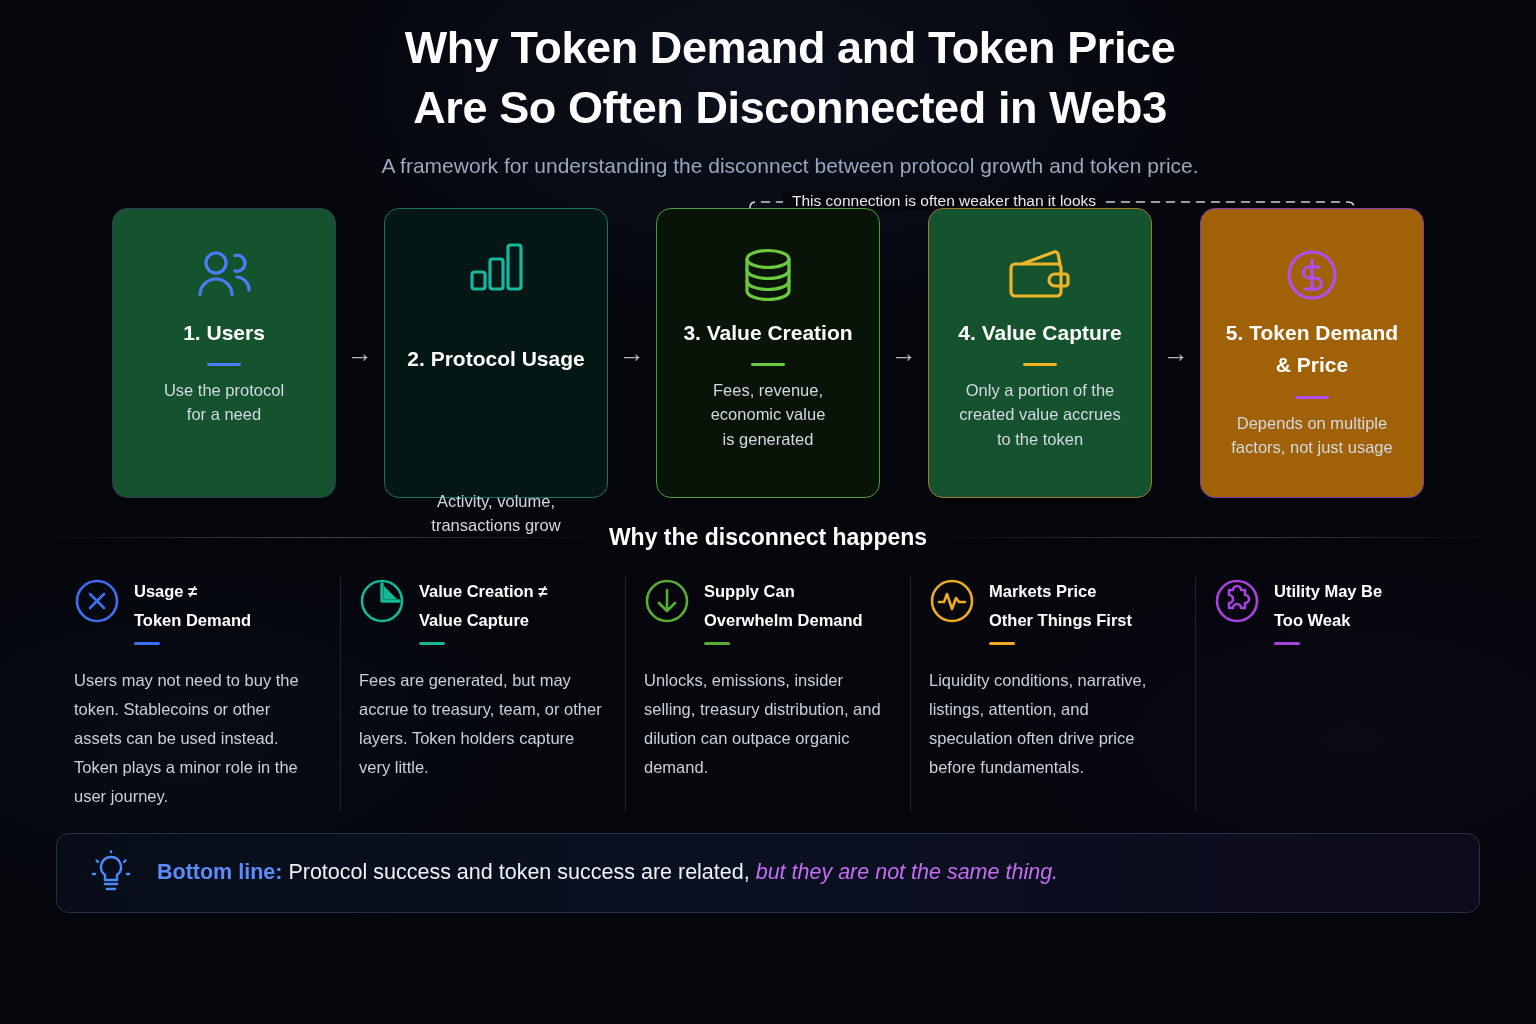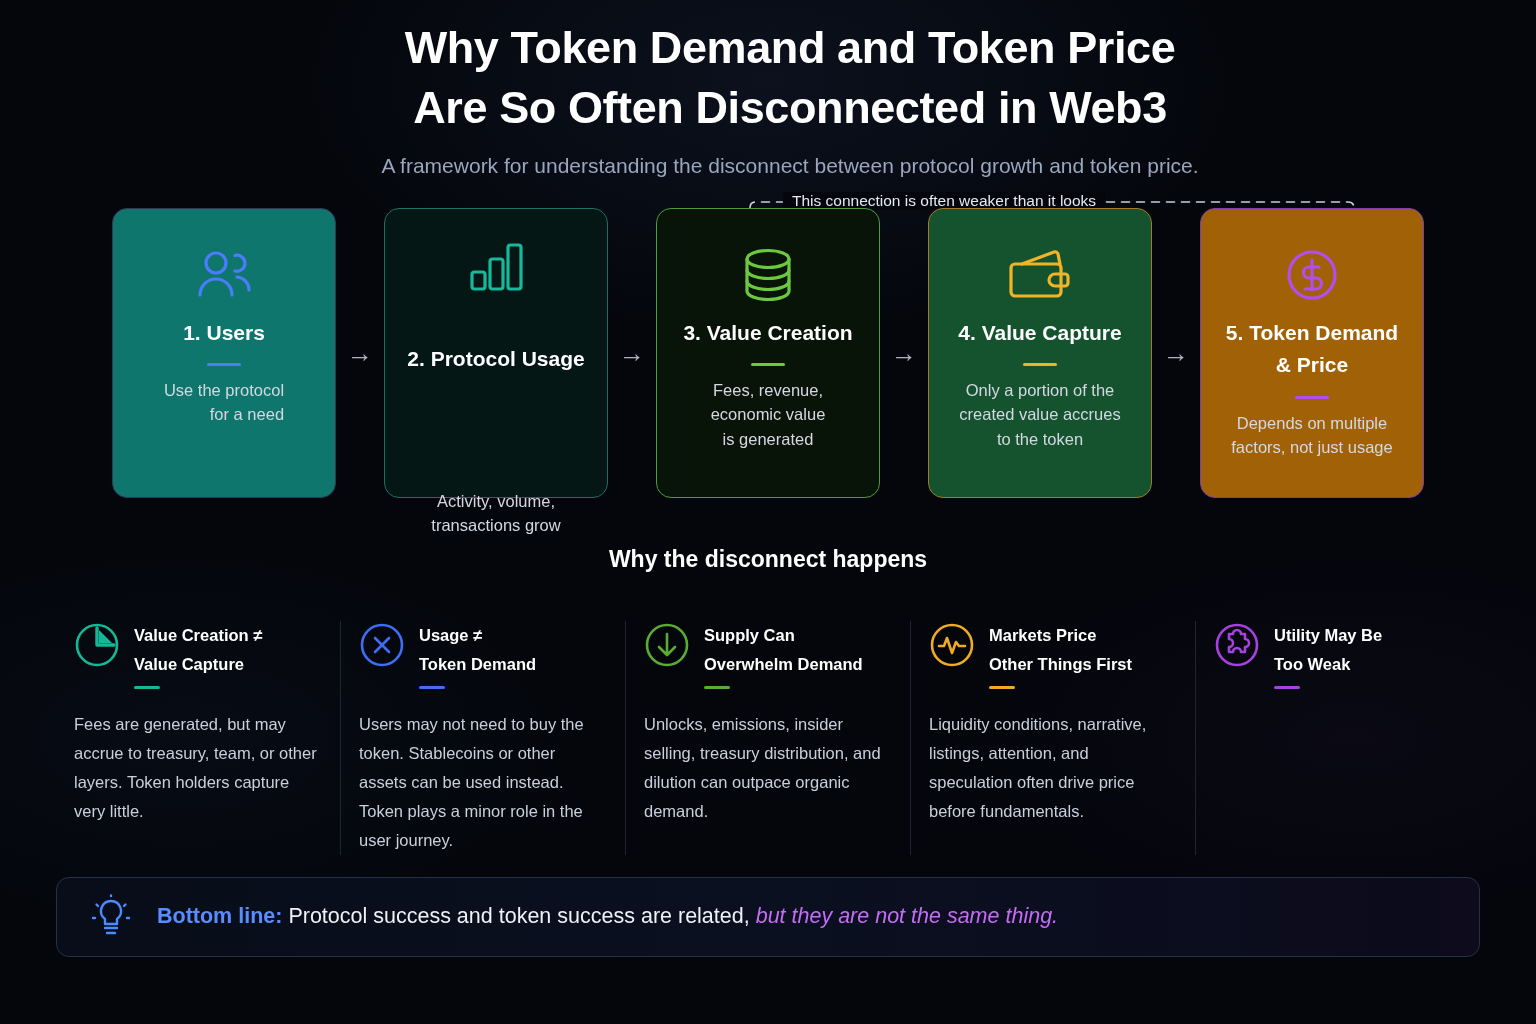--- a/index.html
+++ b/index.html
@@ -104,21 +104,21 @@
     margin: 14px 0 12px;
   }
   .card .card-desc {
     font-size: 16.5px;
     color: #d3d8e3;
     line-height: 1.47;
     padding: 0 14px;
   }
 
   
-  .card.c-blue   { background: #0f766e; border-color: #2b3a57; text-align: right; }
+  .card.c-blue   { background: #14532d; border-color: #2b3a57; }
   .card.c-teal   { background: #051715; border-color: #1d6f62; gap: 44px; }
   .card.c-green  { background: #081407; border-color: #4f9b3a; }
   .card.c-amber  { background: #14532d; border-color: #a3792a; }
   .card.c-purple { background: #a16207; border-color: #7c3fb0; }
 
   .arrow {
     width: 48px;
     flex: 0 0 48px;
     text-align: center;
     font-size: 26px;
@@ -127,21 +127,20 @@
     user-select: none;
   }
 
   
   .section-head {
     display: flex;
     align-items: center;
     gap: 22px;
     padding: 0 56px;
     margin-top: 26px;
-    flex-direction: column;
   }
   .section-head .line {
     flex: 1;
     height: 1px;
     background: linear-gradient(90deg, rgba(120,140,175,0.04), rgba(130,150,185,0.45), rgba(120,140,175,0.04));
   }
   .section-head h2 {
     font-size: 23px;
     font-weight: bold;
     color: #ffffff;
@@ -313,46 +312,46 @@
   <div class="line"></div>
   <h2>Why the disconnect happens</h2>
   <div class="line"></div>
 </div>
 
 <div class="reasons">
 
   <div class="reason">
     <div class="reason-head">
       <span class="reason-ic">
+        <svg width="46" height="46" viewBox="0 0 46 46" fill="none" stroke="#3d6ef5" stroke-width="2.6" stroke-linecap="round">
+          <circle cx="23" cy="23" r="20"></circle>
+          <path d="M16 16 L30 30 M30 16 L16 30"></path>
+        </svg>
+      </span>
+      <span class="reason-title" style="white-space:pre-line">Usage ≠
+Token Demand</span>
+    </div>
+    <div class="reason-rule" style="background:#3d6ef5"></div>
+    <div class="reason-body">Users may not need to buy the token. Stablecoins or other assets can be used instead. Token plays a minor role in the user journey.</div>
+  </div>
+
+  <div class="reason">
+    <div class="reason-head">
+      <span class="reason-ic">
         <svg width="46" height="46" viewBox="0 0 46 46" fill="none" stroke="#15b896" stroke-width="2.6" stroke-linecap="round" stroke-linejoin="round">
           <circle cx="23" cy="23" r="20"></circle>
           <path d="M23 6 L23 23 L40 23" stroke-width="3.4"></path>
           <path d="M25 8 L25 21 L38 21 Z" fill="#15b896" stroke="none"></path>
         </svg>
       </span>
       <span class="reason-title" style="white-space:pre-line">Value Creation ≠
 Value Capture</span>
     </div>
     <div class="reason-rule" style="background:#15b896"></div>
     <div class="reason-body">Fees are generated, but may accrue to treasury, team, or other layers. Token holders capture very little.</div>
-  </div>
-
-  <div class="reason">
-    <div class="reason-head">
-      <span class="reason-ic">
-        <svg width="46" height="46" viewBox="0 0 46 46" fill="none" stroke="#3d6ef5" stroke-width="2.6" stroke-linecap="round">
-          <circle cx="23" cy="23" r="20"></circle>
-          <path d="M16 16 L30 30 M30 16 L16 30"></path>
-        </svg>
-      </span>
-      <span class="reason-title" style="white-space:pre-line">Usage ≠
-Token Demand</span>
-    </div>
-    <div class="reason-rule" style="background:#3d6ef5"></div>
-    <div class="reason-body">Users may not need to buy the token. Stablecoins or other assets can be used instead. Token plays a minor role in the user journey.</div>
   </div>
 
   <div class="reason">
     <div class="reason-head">
       <span class="reason-ic">
         <svg width="46" height="46" viewBox="0 0 46 46" fill="none" stroke="#5aad34" stroke-width="2.6" stroke-linecap="round" stroke-linejoin="round">
           <circle cx="23" cy="23" r="20"></circle>
           <path d="M23 12 V32 M15 25 L23 33 L31 25"></path>
         </svg>
       </span>

